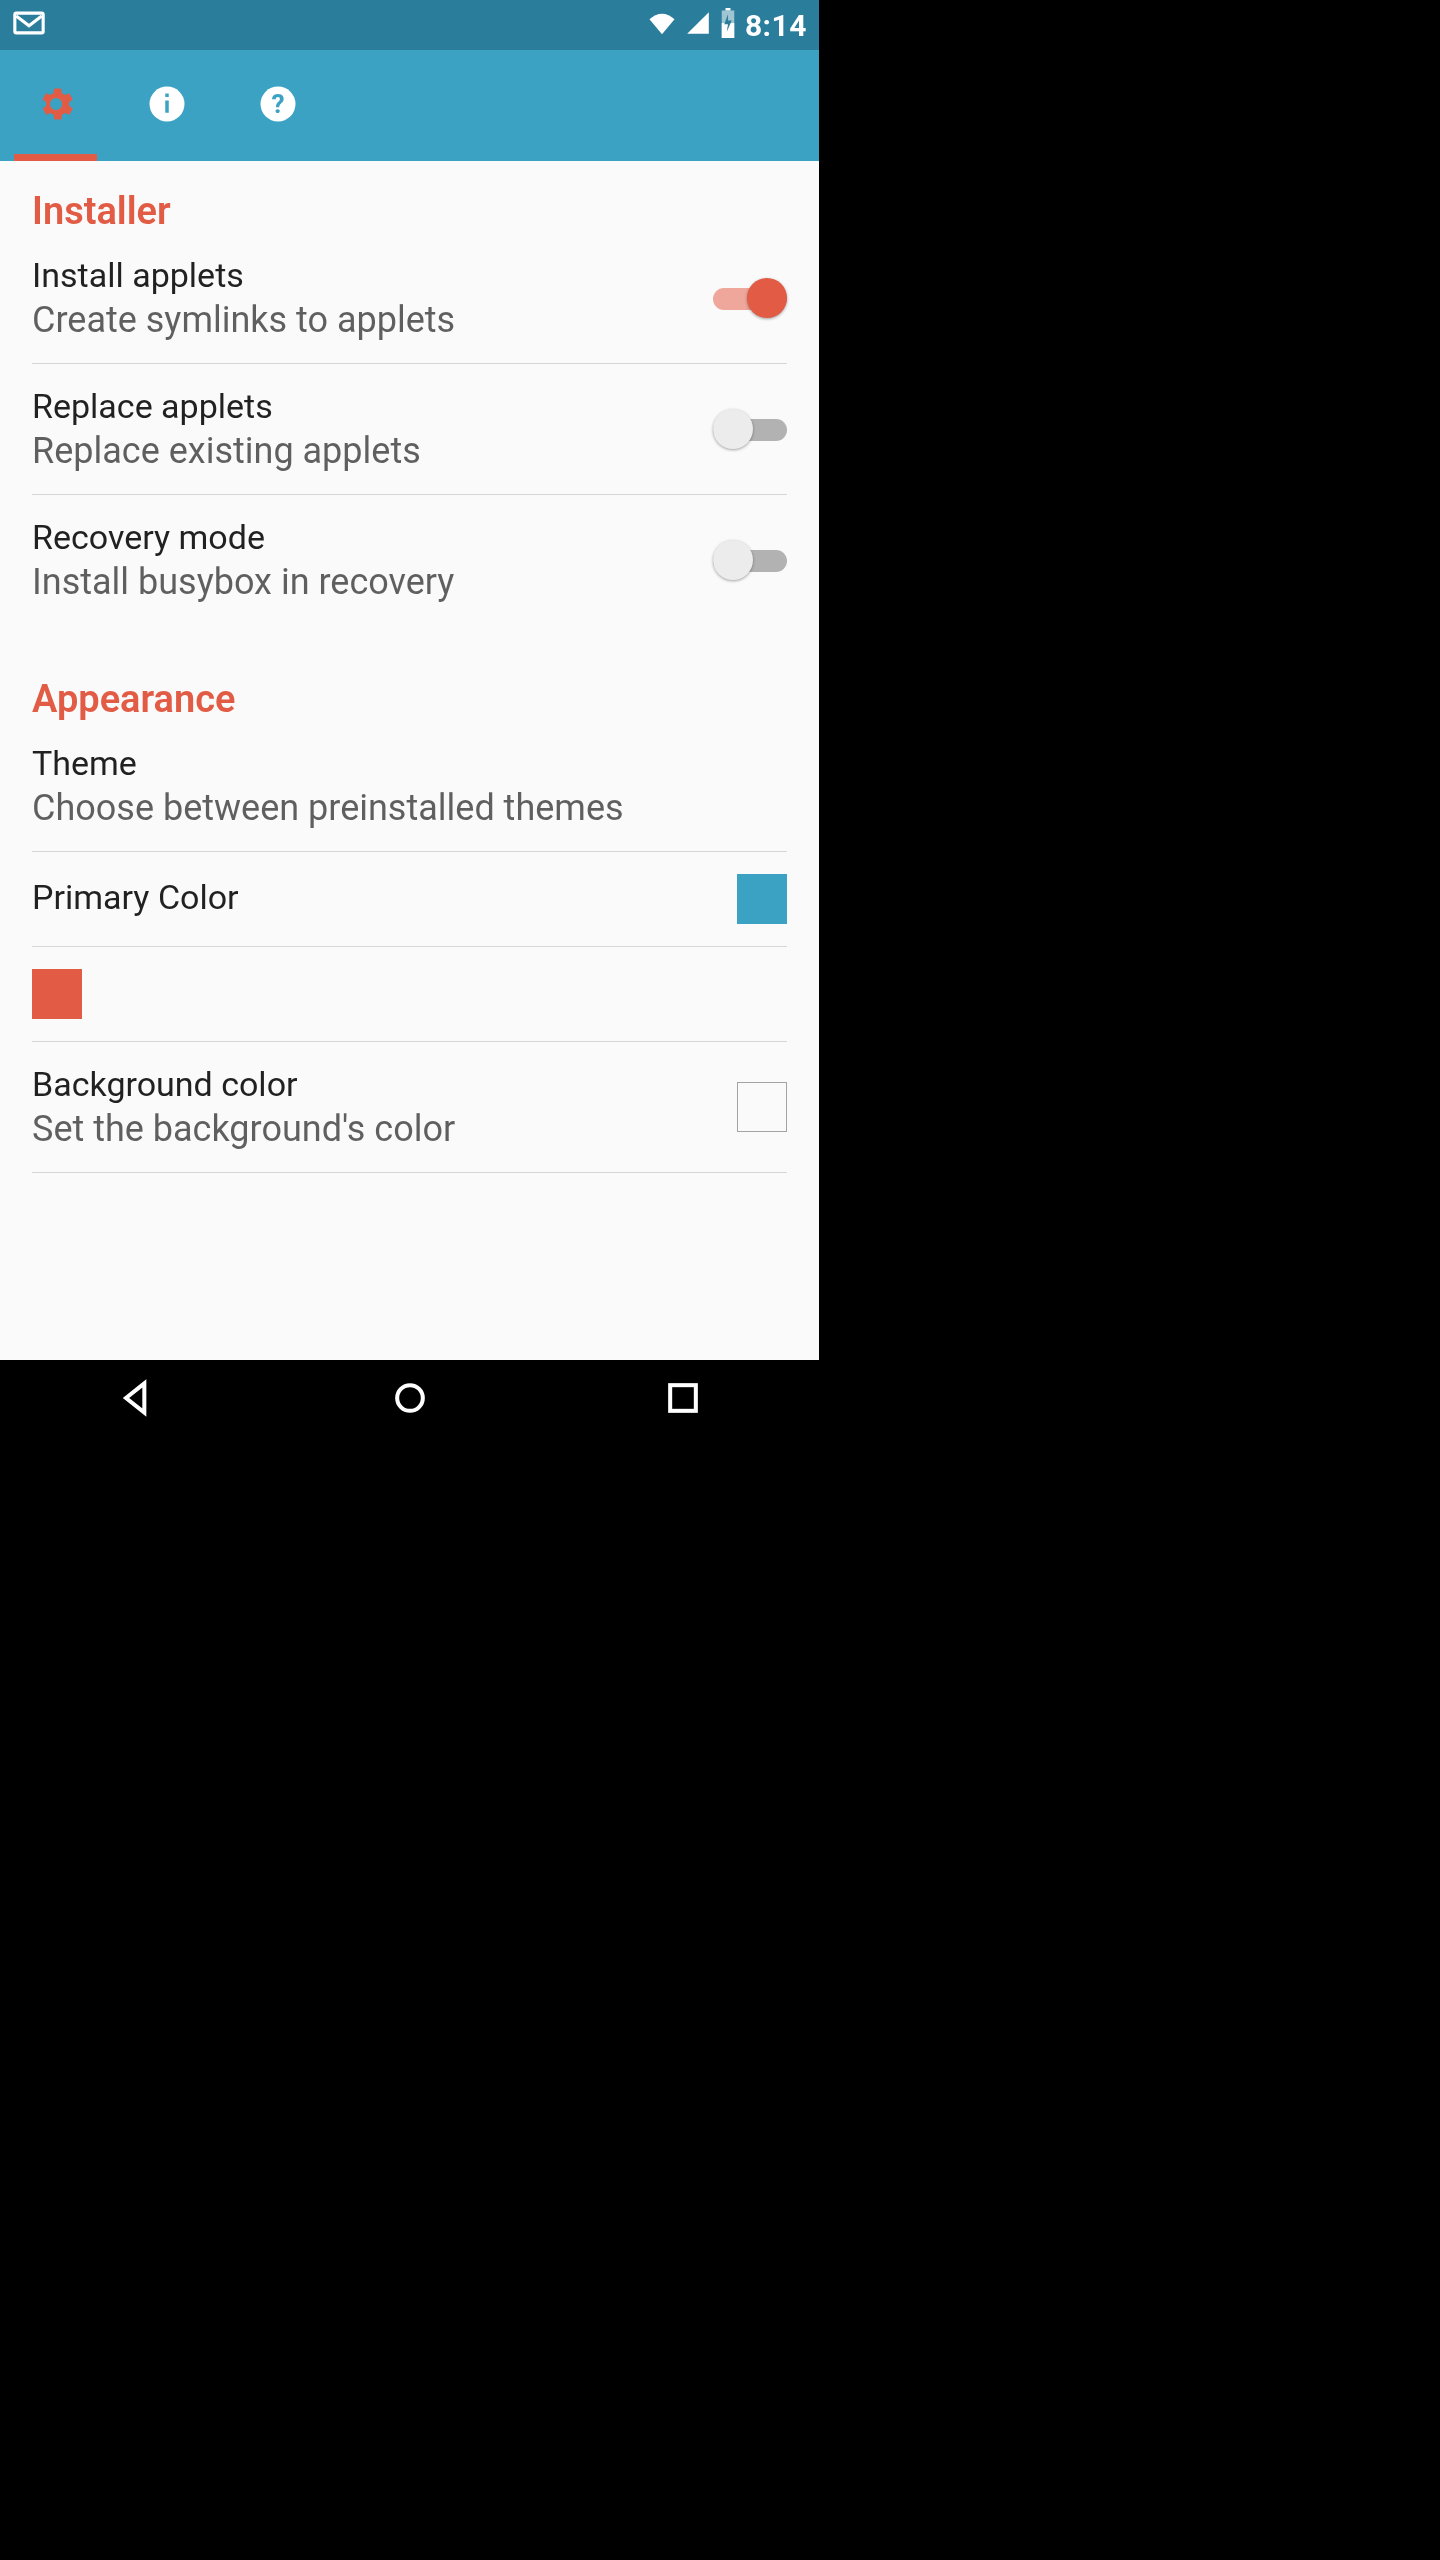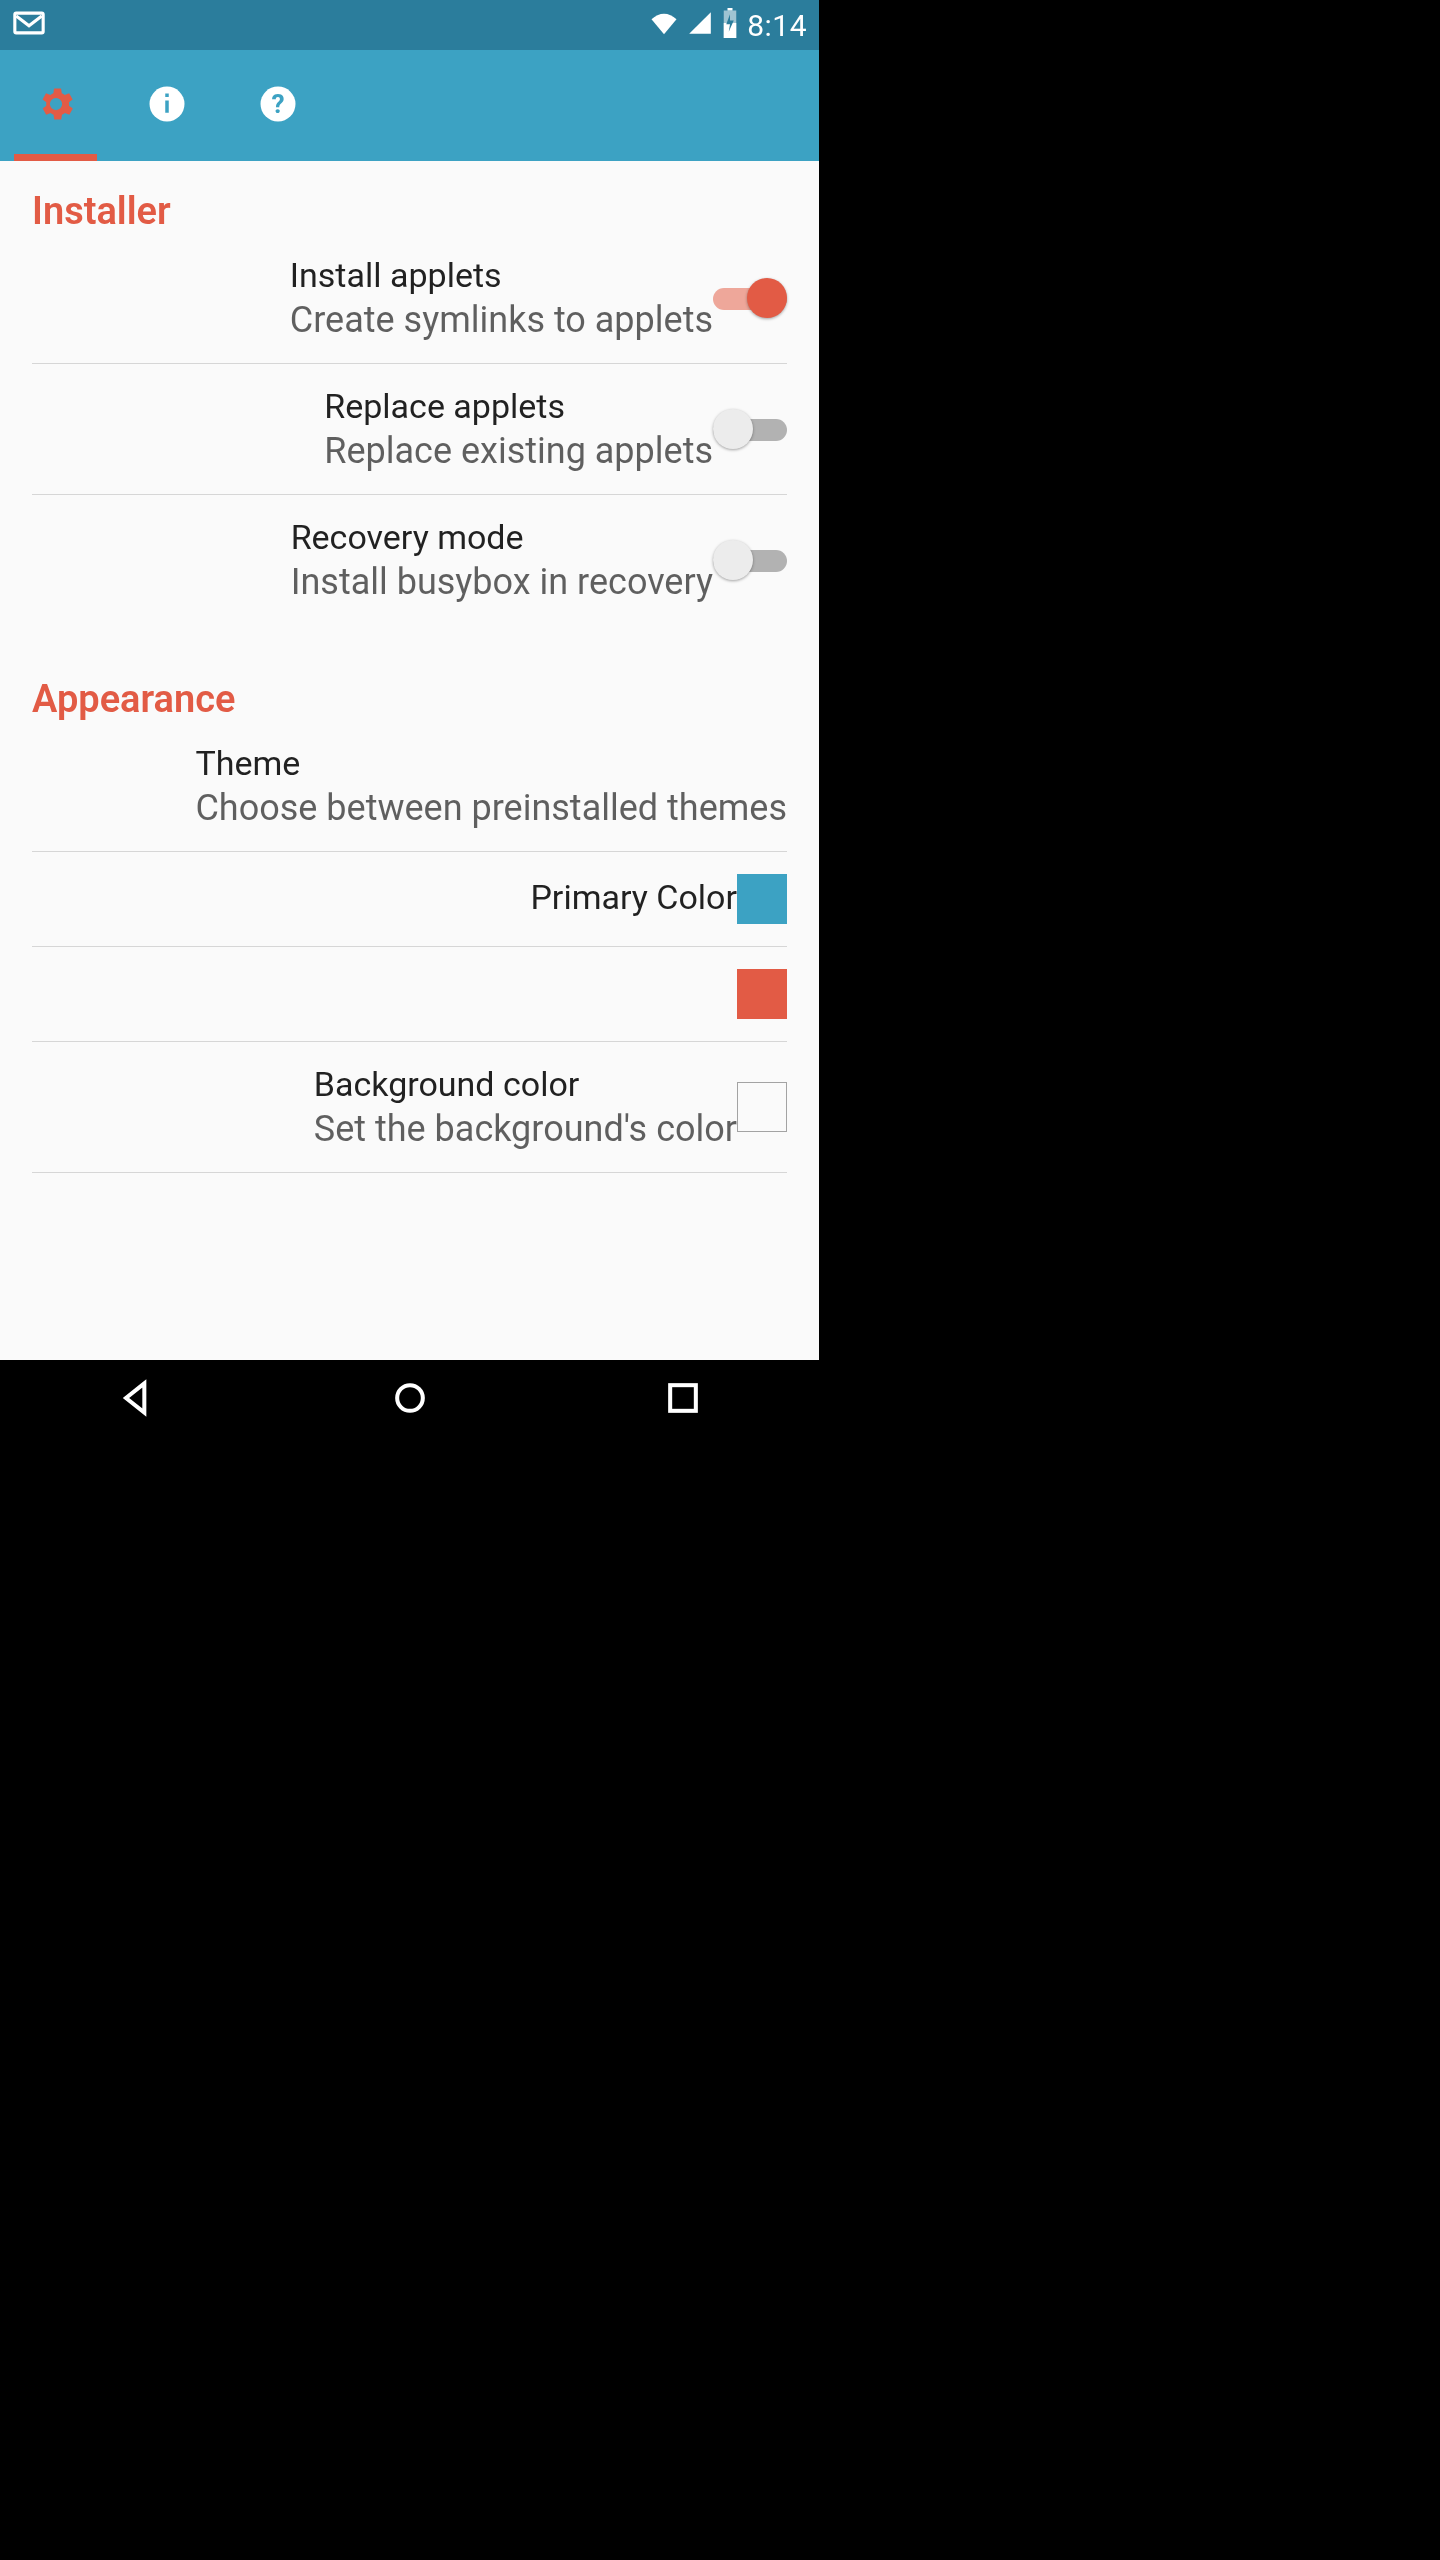--- a/index.html
+++ b/index.html
@@ -3,32 +3,32 @@
 <meta charset="utf-8">
 <style>
   * { box-sizing: border-box; margin: 0; padding: 0; }
   html, body { width: 819px; height: 1440px; font-family: Roboto, "Helvetica Neue", Arial, sans-serif; background: #000; overflow: hidden; }
   .screen { width: 819px; height: 1440px; background: #fafafa; position: relative; }
 
   
   .status-bar { height: 50px; background: #2b7d9c; display: flex; align-items: center; justify-content: space-between; padding: 0 12px; color: #fff; }
   .status-left { display: flex; align-items: center; gap: 10px; }
   .status-right { display: flex; align-items: center; gap: 8px; }
-  .status-time { font-size: 30px; font-weight: 400; letter-spacing: 0.5px; }
+  .status-time { font-size: 30px; font-weight: 700; letter-spacing: 0.5px; }
 
   
   .action-bar { height: 111px; background: #3ca2c3; display: flex; align-items: center; }
   .tab { flex: 0 0 111px; height: 111px; display: flex; align-items: center; justify-content: center; position: relative; cursor: pointer; }
   .tab svg { width: 42px; height: 42px; }
   .tab.active::after { content: ""; position: absolute; bottom: 0; left: 14px; right: 14px; height: 7px; background: #e25b45; }
 
   
   .content { background: #fafafa; height: 1199px; overflow: hidden; }
   .section-header { padding: 28px 32px 0 32px; font-size: 38px; font-weight: 600; color: #e25b45; }
-  .item { display: flex; align-items: center; justify-content: flex-end; padding: 22px 32px; }
+  .item { display: flex; align-items: center; justify-content: space-between; padding: 22px 32px; }
   .item-texts {}
   .item-title { font-size: 34px; color: rgba(0,0,0,0.87); margin-bottom: 4px; }
   .item-sub { font-size: 36px; color: rgba(0,0,0,0.62); }
   .divider { height: 1px; background: rgba(0,0,0,0.14); margin-left: 32px; margin-right: 32px; }
 
   
   .switch { width: 74px; height: 40px; position: relative; }
   .switch .track { position: absolute; left: 0; right: 0; top: 10px; height: 22px; border-radius: 11px; }
   .switch .thumb { position: absolute; top: 0; width: 40px; height: 40px; border-radius: 50%; box-shadow: 0 1px 3px rgba(0,0,0,0.35); }
   .switch.on .track { background: #eea79a; }

